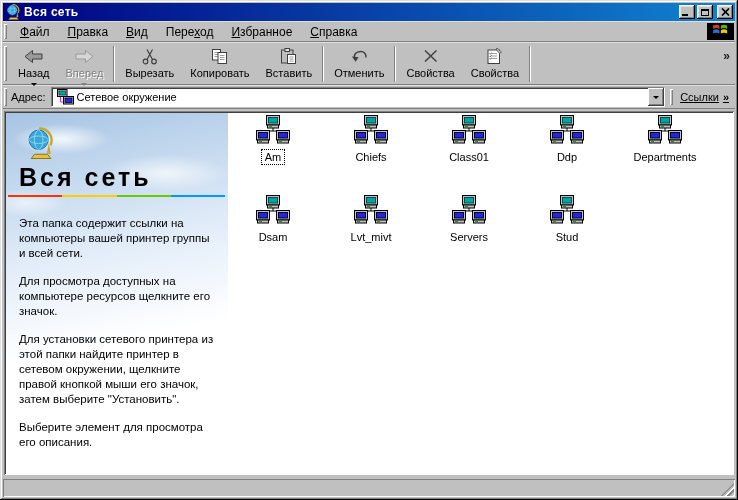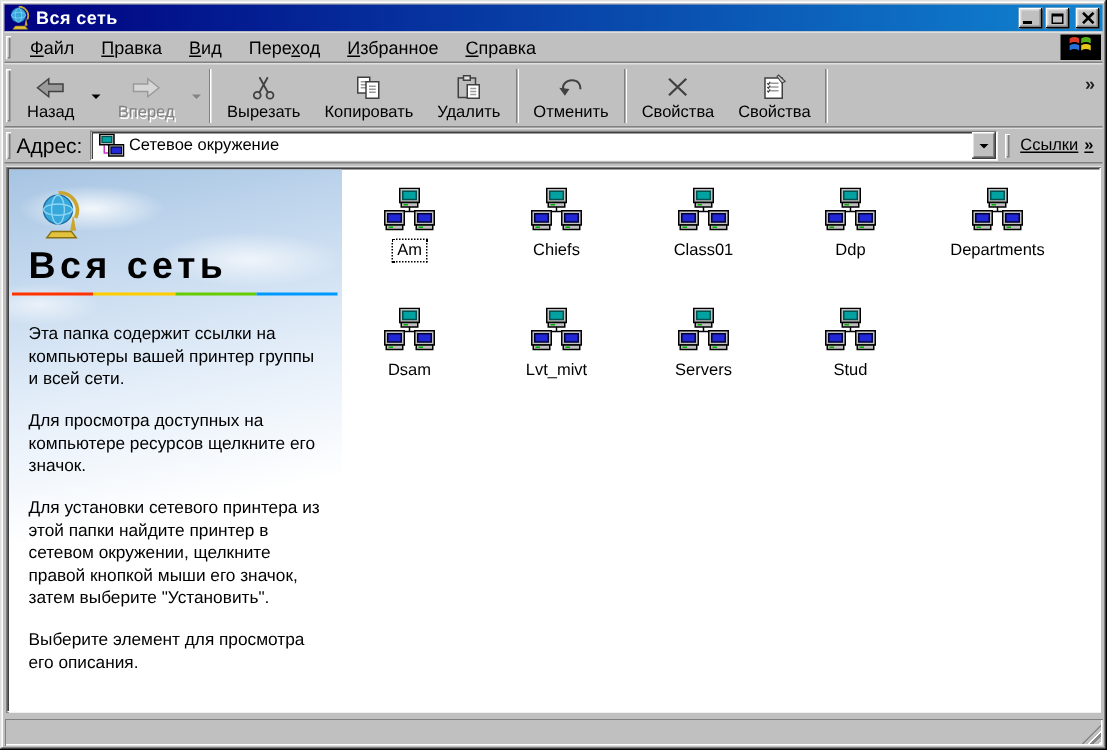--- a/index.html
+++ b/index.html
@@ -35,35 +35,35 @@
     box-shadow: inset 1px 1px 0 #fff, inset -1px -1px 0 #808080; }
   
   .menubar{ height:21px; flex:0 0 21px; position:relative; padding-right:46px; }
   .menu-item{ font-size:12px; padding:2px 9px; color:#000; white-space:nowrap; }
   .brand{ position:absolute; right:1px; top:1px; bottom:1px; width:27px; background:#000;
     display:flex; align-items:center; justify-content:center; }
   .brand svg{ width:19px; height:17px; }
   
   .toolbar{ height:43px; flex:0 0 43px; position:relative; padding-right:20px; }
   .toolbar .gripper{ margin:3px 3px 3px 1px; }
-  .tool-btn{ display:flex; align-items:center; height:38px; }
+  .tool-btn{ display:flex; align-items:center; height:38px;flex-direction:column; }
   .tool-main{ display:flex; flex-direction:column; align-items:center; justify-content:flex-start;
     padding:2px 8px 0 8px; }
   .tool-main .ico{ width:23px; height:19px; display:block; }
   .tool-main .lbl{ font-size:11px; margin-top:1px; white-space:nowrap; color:#000; }
   .tool-btn.disabled .lbl{ color:#838383; text-shadow:1px 1px 0 #fff; }
   .tool-drop{ width:13px; display:flex; align-items:center; justify-content:center; }
   .drop-tri{ width:0; height:0; border:3.5px solid transparent; border-top-color:#000; margin-top:4px; }
   .tool-btn.disabled .drop-tri{ border-top-color:#838383; }
   .tool-sep{ width:2px; align-self:center; height:36px; margin:0 2px;
     box-shadow: inset 1px 0 0 #808080, inset -1px 0 0 #fff; }
   .chev{ position:absolute; right:5px; top:6px; font-size:12px; font-weight:bold; color:#202020; }
   
   .addressbar{ height:24px; flex:0 0 24px; }
-  .addr-lbl{ font-size:14px; margin-right:5px; white-space:nowrap; }
+  .addr-lbl{ font-size:11px; margin-right:5px; white-space:nowrap; }
   .addr-field{ flex:1; height:20px; background:#fff; display:flex; align-items:center;
     border:1px solid; border-color:#808080 #fff #fff #808080;
     box-shadow: inset 1px 1px 0 #404040; padding-left:2px; position:relative; }
   .addr-field .n-ico{ width:17px; height:16px; margin:0 3px; }
   .addr-field .val{ font-size:11px; flex:1; }
   .addr-drop{ width:16px; height:18px; background:#c0c0c0; margin:0;
     box-shadow: inset -1px -1px 0 #404040, inset 1px 1px 0 #fff, inset -2px -2px 0 #808080;
     display:flex; align-items:center; justify-content:center; }
   .links{ display:flex; align-items:center; margin-left:4px;text-decoration:underline; }
   .links .lbl{ font-size:11px; margin:0 4px 0 3px; }
@@ -79,21 +79,21 @@
       linear-gradient(168deg,#a6c4e2 0%, #c3d8ee 18%, #e4eef9 40%, #ffffff 62%);
   }
   .info-panel .globe{ position:absolute; left:20px; top:14px; width:30px; height:33px; }
   .info-panel h1{ position:absolute; left:13px; top:50px; font-size:25px; font-weight:bold;
     letter-spacing:3px; color:#000; white-space:nowrap; }
   .rule{ position:absolute; left:2px; top:82px; right:3px; height:2px; display:flex; }
   .rule i{ flex:1; }
   .paras{ position:absolute; left:13px; top:103px; width:200px; }
   .paras p{ font-size:11.5px; line-height:15px; color:#000; margin-bottom:13px; }
   
-  .grid{ position:absolute; left:220px; top:13px; }
+  .grid{ position:absolute; left:220px; top:3px; }
   .grid-row{ display:flex; }
   .cell{ width:98px; height:80px; display:flex; flex-direction:column; align-items:center; }
   .cell .wg{ width:34px; height:32px; margin-top:1px; }
   .cell .cap{ font-size:11px; color:#000; margin-top:2px; padding:1px 3px; border:1px dotted transparent; }
   .cell.selected .cap{ border-color:#000; }
   
   .statusbar{ height:18px; flex:0 0 18px; margin-top:4px; background:#c0c0c0; position:relative;
     box-shadow: inset 1px 1px 0 #808080, inset -1px -1px 0 #fff; }
   .grip{ position:absolute; right:1px; bottom:1px; width:13px; height:13px;
     background:repeating-linear-gradient(135deg,#c0c0c0 0 2px,#fff 2px 3px,#868686 3px 5px);
@@ -195,21 +195,21 @@
     </span>
   </span>
         <span class="tool-btn">
     <span class="tool-main">
       <span class="ico"><svg viewBox="0 0 23 19" width="100%" height="100%">
    <rect x="4.5" y="3" width="11.5" height="13" fill="#bdbdbd" stroke="#404040"></rect>
    <rect x="8" y="1.5" width="4.5" height="3" fill="#e2e2e2" stroke="#404040"></rect>
    <rect x="10.5" y="7.5" width="8" height="9" fill="#fff" stroke="#404040"></rect>
    <path d="M12.5 10 h4 M12.5 12 h4 M12.5 14 h4" stroke="#9a9a9a"></path>
  </svg></span>
-      <span class="lbl">Удалить</span>
+      <span class="lbl">Вставить</span>
     </span>
   </span>
         <span class="tool-sep"></span>
         <span class="tool-btn">
     <span class="tool-main">
       <span class="ico"><svg viewBox="0 0 23 19" width="100%" height="100%">
    <path d="M7 12 C5 8,8 4.5,12.5 4.5 C16 4.5,18 7,18 10.5" fill="none" stroke="#404040" stroke-width="1.4"></path>
    <path d="M3.8 9.5 L7.6 14.8 L10.6 10.3 Z" fill="#404040"></path>
  </svg></span>
       <span class="lbl">Отменить</span>

